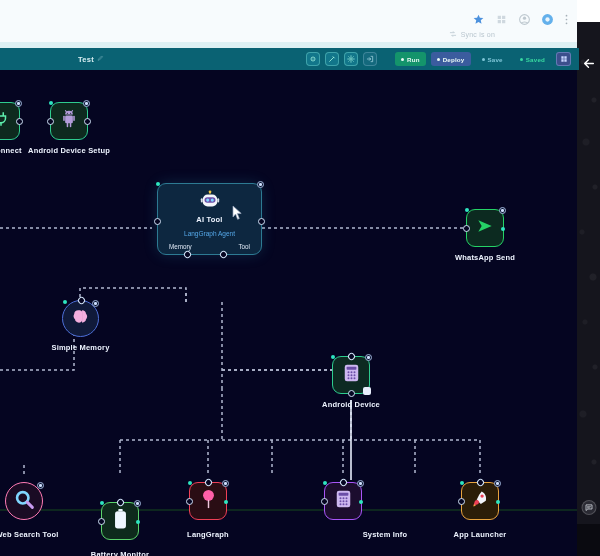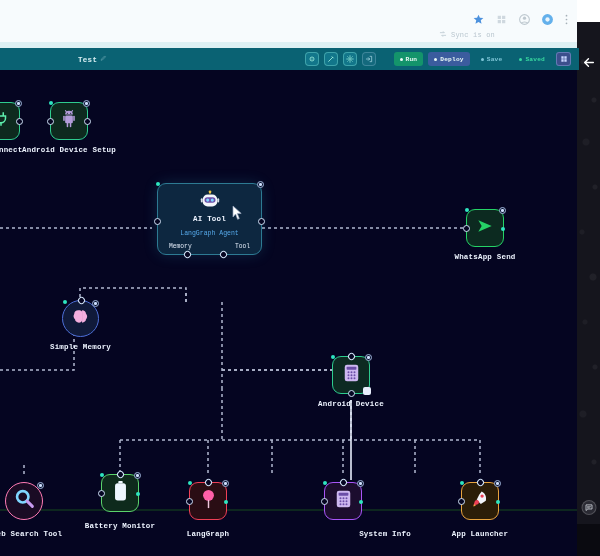--- a/index.html
+++ b/index.html
@@ -2,21 +2,21 @@
 <html><head>
 <meta charset="utf-8">
 <style>
   * { box-sizing: border-box; margin: 0; padding: 0; }
   html, body {
     width: 600px; height: 556px;
     overflow: hidden;
     background: #050521;
     font-family: "Liberation Sans", sans-serif;
   }
-  #app { position: relative; width: 600px; height: 556px; overflow: hidden; font-family: Liberation Mono, monospace; }
+  #app { position: relative; width: 600px; height: 556px; overflow: hidden; }
 
   
   .browser-chrome {
     position: absolute; left: 0; top: 0; width: 577px; height: 48px;
     background: #f7fbfd;
   }
   .chrome-icons {
     position: absolute; right: 8px; top: 13px;
     display: flex; align-items: center; gap: 10px;
   }
@@ -451,21 +451,21 @@
         <span>
           <svg width="21" height="21" viewBox="0 0 24 24">
               <circle cx="10" cy="10" r="6.5" fill="none" stroke="#7fd6ff" stroke-width="3"></circle>
               <path d="M15 15l6 6" stroke="#c89bf0" stroke-width="3.4" stroke-linecap="round"></path>
             </svg>
         </span>
       </div>
       <div class="caption" style="top:48px; left:22px;">Web Search Tool</div>
     </div>
 
-    <div class="node" style="left:101px; top:404px;">
+    <div class="node" style="left:101px; top:432px;">
       <div class="box tool-box" style="background:#0e2a1c; border:1.4px solid #5ad36b;">
         <span class="port port-cyan" style="left:-2px; top:-2px;"></span>
         <span class="port port-gear" style="right:-3px; top:-3px;"></span>
         <span class="port port-diamond" style="left:15px; top:-4px;"></span>
         <span class="port port-ring" style="left:-4px; top:15px;"></span>
         <span class="port port-cyan" style="right:-2px; top:17px;"></span>
         <span>
           <svg width="13" height="20" viewBox="0 0 14 22">
               <rect x="4.5" y="0" width="5" height="2.4" rx="1" fill="#eef6ff"></rect>
               <rect x="1" y="2.4" width="12" height="19" rx="3" fill="#eef6ff"></rect>

